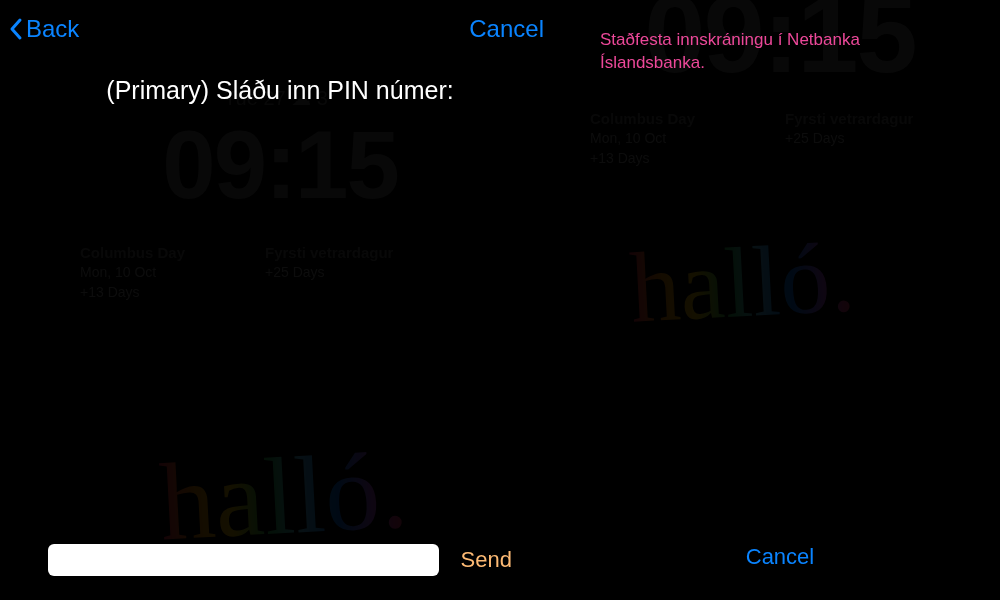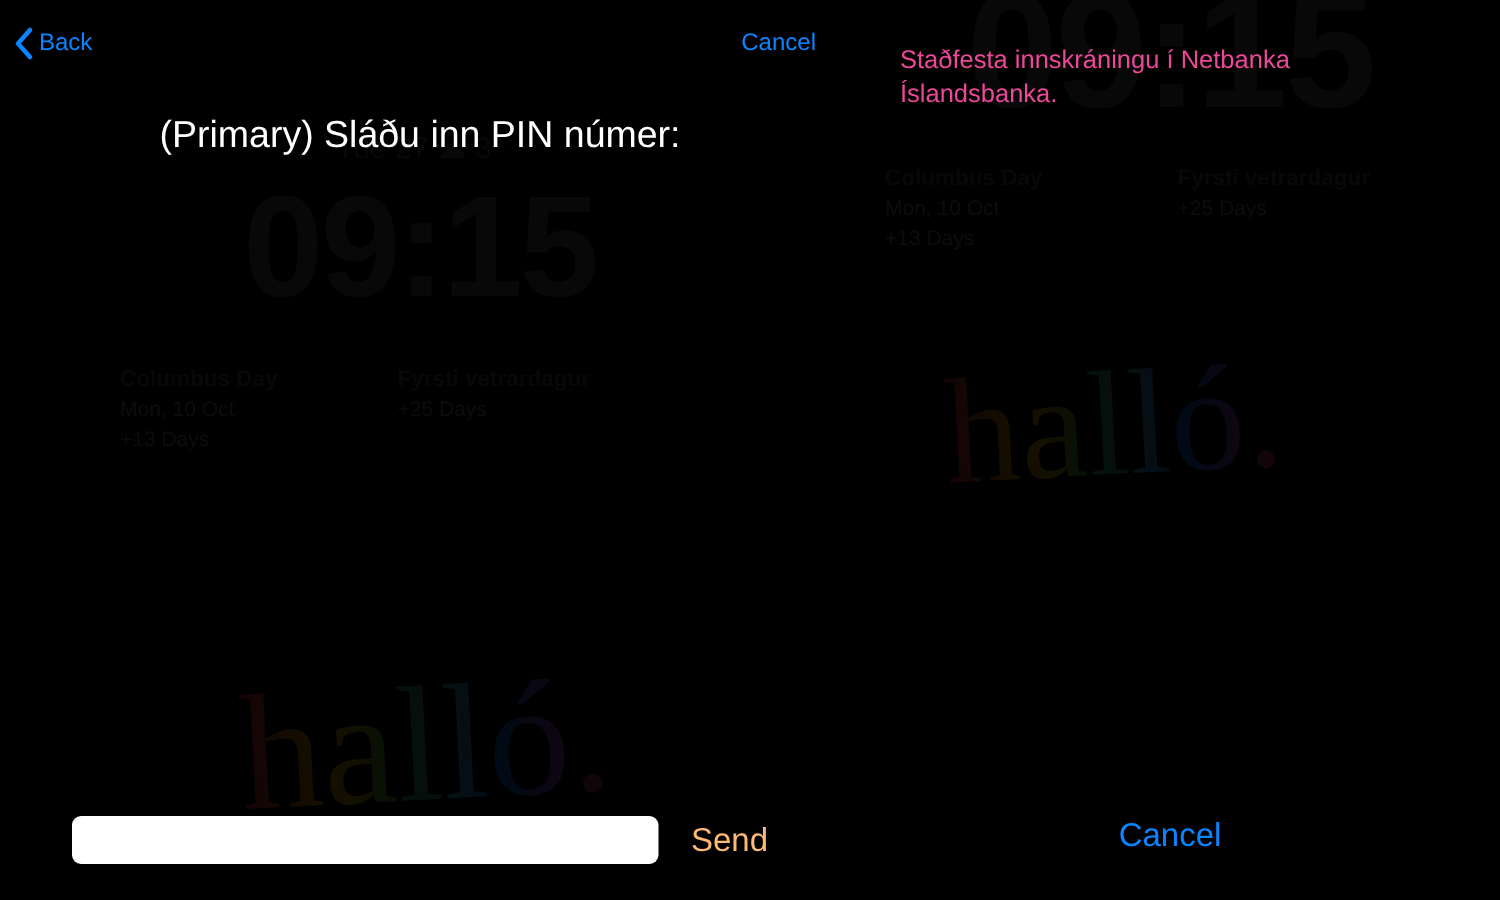--- a/index.html
+++ b/index.html
@@ -83,21 +83,21 @@
     }
     .nav {
       display: flex;
       justify-content: space-between;
       align-items: center;
       padding: 10px 16px 0 8px;
       height: 48px;
     }
     .nav-btn {
       color: #0a84ff;
-      font-size: 16px;
+      font-size: 24px;
       display: flex;
       align-items: center;
       gap: 2px;
       cursor: pointer;
     }
     .chevron {
       width: 16px;
       height: 24px;
       display: inline-block;
     }

